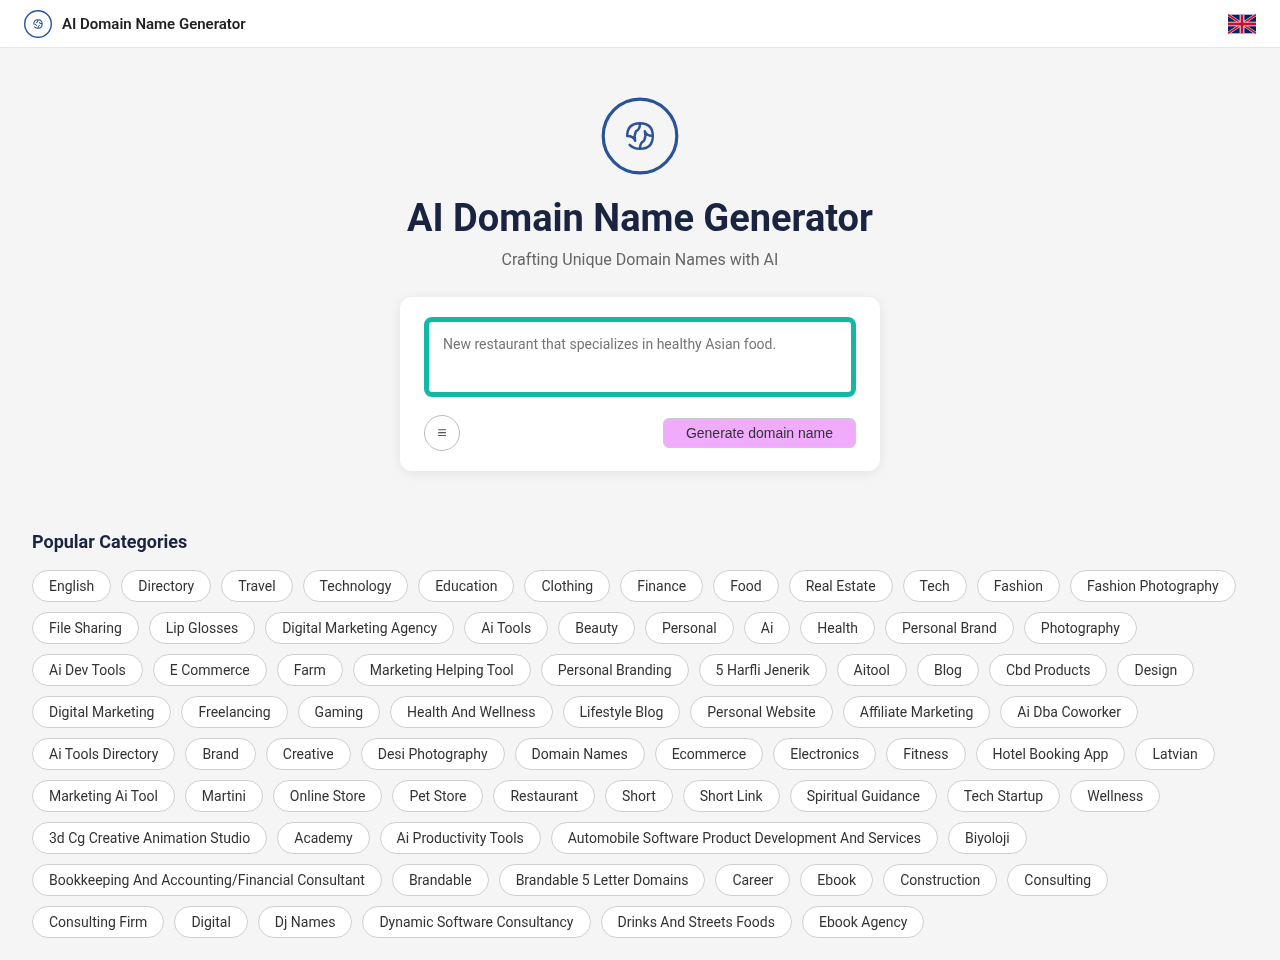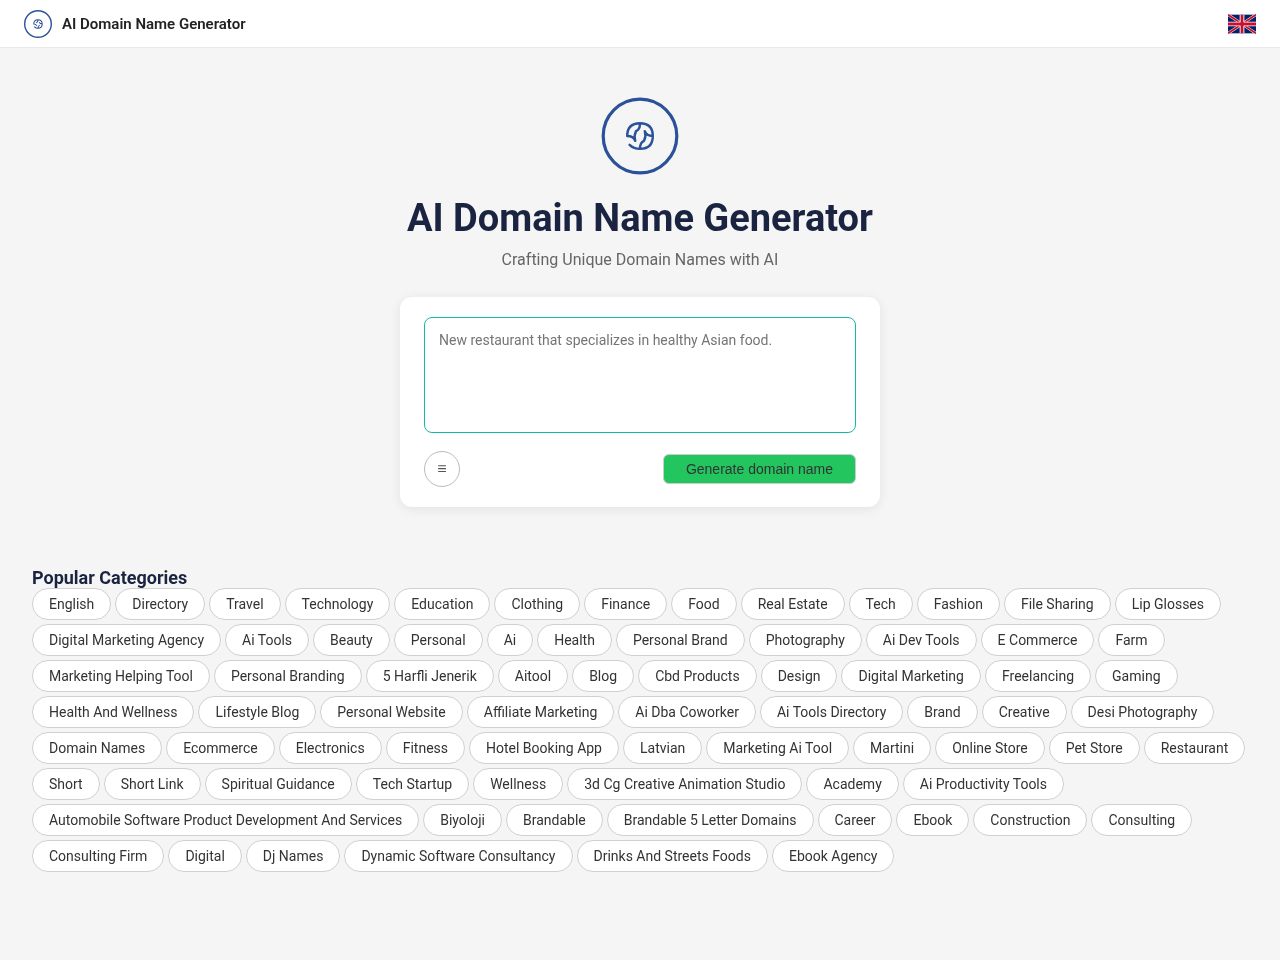--- a/index.html
+++ b/index.html
@@ -65,70 +65,71 @@
     
     .search-card {
       background: #fff;
       border-radius: 12px;
       padding: 20px 24px;
       width: 480px;
       box-shadow: 0 2px 12px rgba(0,0,0,0.08);
     }
     .search-textarea {
       width: 100%;
-      border: 1px solid #14b8a6;
+      border: 5px solid #14b8a6;
       border-radius: 8px;
       padding: 14px;
       font-size: 14px;
       color: #999;
       resize: none;
-      height: 116px;
+      height: 80px;
       outline: none;
       font-family: inherit;
     }
     .search-actions {
       display: flex;
       align-items: center;
       justify-content: space-between;
       margin-top: 14px;
     }
     .filter-btn {
       width: 36px; height: 36px;
       border: 1.5px solid #bbb;
       border-radius: 50%;
       display: flex; align-items: center; justify-content: center;
       cursor: pointer;
       background: #fff;
       color: #555;
       font-size: 16px;
     }
     .generate-btn {
-      background: #22c55e;
+      background: #f0abfc;
       border: 1.5px solid #ccc;
       border-radius: 6px;
       padding: 6px 22px;
       font-size: 14px;
       color: #333;
       cursor: pointer;
       font-weight: 500;
     }
 
     
     .categories-section {
       padding: 28px 32px 40px;
     }
     .categories-title {
       font-size: 18px;
       font-weight: 700;
       color: #1a2340;
+      margin-bottom: 18px;
     }
     .tags-container {
       display: flex;
       flex-wrap: wrap;
-      gap: 4px;
+      gap: 10px;
     }
     .tag {
       display: inline-flex;
       align-items: center;
       padding: 7px 16px;
       border: 1.5px solid #d0d0d0;
       border-radius: 20px;
       background: #fff;
       font-size: 14px;
       color: #333;
@@ -187,20 +188,21 @@
       <span class="tag">Directory</span>
       <span class="tag">Travel</span>
       <span class="tag">Technology</span>
       <span class="tag">Education</span>
       <span class="tag">Clothing</span>
       <span class="tag">Finance</span>
       <span class="tag">Food</span>
       <span class="tag">Real Estate</span>
       <span class="tag">Tech</span>
       <span class="tag">Fashion</span>
+      <span class="tag">Fashion Photography</span>
       <span class="tag">File Sharing</span>
       <span class="tag">Lip Glosses</span>
       <span class="tag">Digital Marketing Agency</span>
       <span class="tag">Ai Tools</span>
       <span class="tag">Beauty</span>
       <span class="tag">Personal</span>
       <span class="tag">Ai</span>
       <span class="tag">Health</span>
       <span class="tag">Personal Brand</span>
       <span class="tag">Photography</span>
@@ -240,20 +242,21 @@
       <span class="tag">Short</span>
       <span class="tag">Short Link</span>
       <span class="tag">Spiritual Guidance</span>
       <span class="tag">Tech Startup</span>
       <span class="tag">Wellness</span>
       <span class="tag">3d Cg Creative Animation Studio</span>
       <span class="tag">Academy</span>
       <span class="tag">Ai Productivity Tools</span>
       <span class="tag">Automobile Software Product Development And Services</span>
       <span class="tag">Biyoloji</span>
+      <span class="tag">Bookkeeping And Accounting/Financial Consultant</span>
       <span class="tag">Brandable</span>
       <span class="tag">Brandable 5 Letter Domains</span>
       <span class="tag">Career</span>
       <span class="tag">Ebook</span>
       <span class="tag">Construction</span>
       <span class="tag">Consulting</span>
       <span class="tag">Consulting Firm</span>
       <span class="tag">Digital</span>
       <span class="tag">Dj Names</span>
       <span class="tag">Dynamic Software Consultancy</span>

